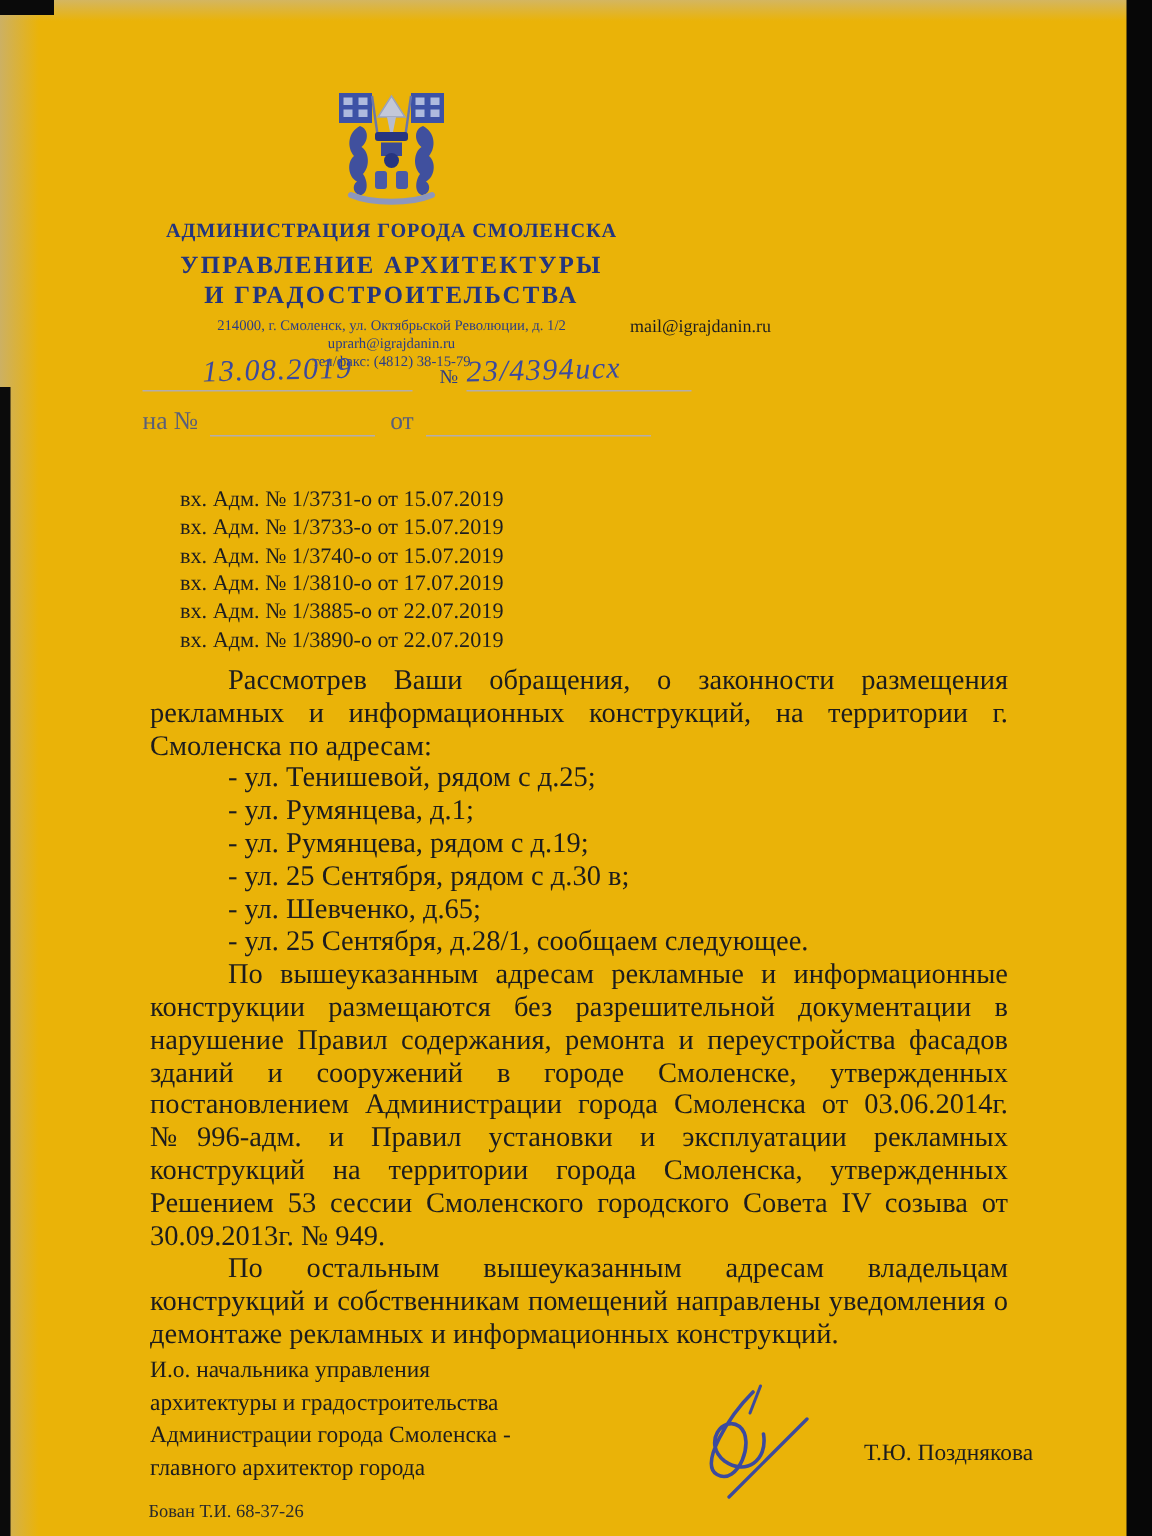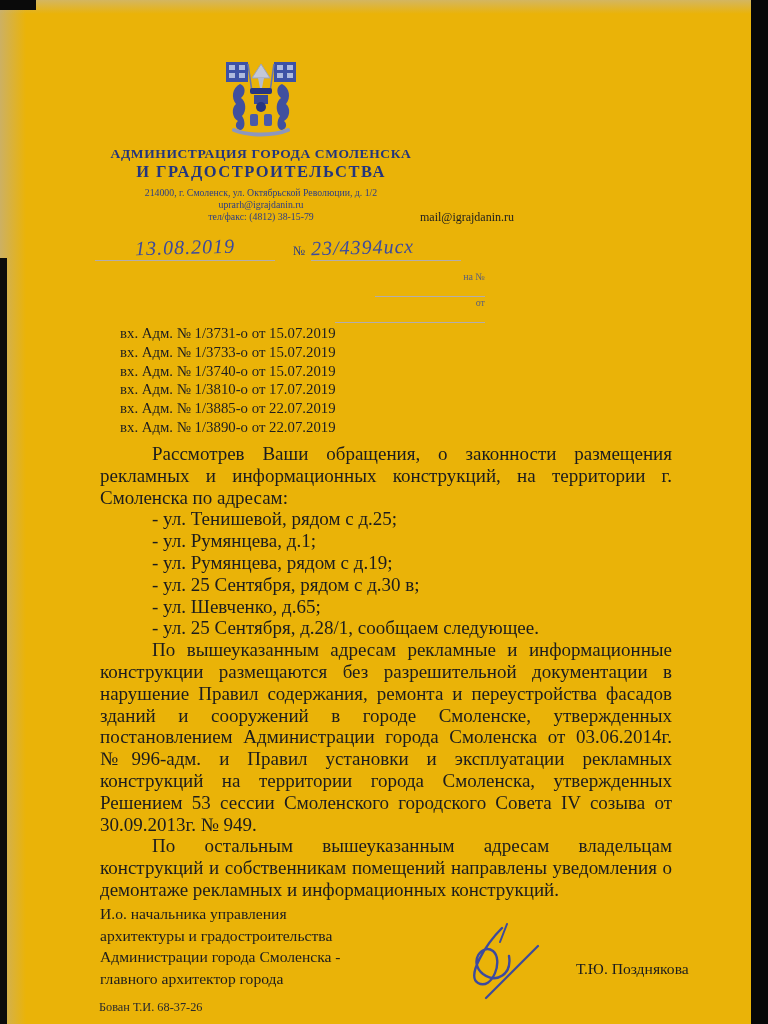--- a/index.html
+++ b/index.html
@@ -27,21 +27,21 @@
 
   .recipient-email{position:absolute; left:420px; top:210px; font-size:12px; color:#1d1d1f;}
 
   
   .ref{position:absolute; left:95px; top:236px; width:390px; color:#2c3d85;}
   .hand{font-style:italic; color:#3c4a9e; font-size:20px; letter-spacing:1px; transform:rotate(-1.5deg); display:inline-block;}
   .ref-row1{display:flex; align-items:flex-end;}
   .ref-date{width:180px; border-bottom:1.2px solid #b3adad; text-align:center; padding-bottom:1px;}
   .ref-no-label{font-size:13px; margin:0 6px 2px 18px;}
   .ref-number{width:150px; border-bottom:1.2px solid #b3adad; text-align:left; padding-bottom:1px;}
-  .ref-row2{display:flex; align-items:flex-end; margin-top:10px; font-size:10px; color:#5a5f7a;flex-direction:column;}
+  .ref-row2{display:flex; align-items:flex-end; margin-top:10px; font-size:17px; color:#5a5f7a;}
   .ref-row2 .line{border-bottom:1.2px solid #b3adad; height:14px;}
   .ref-row2 .l1{width:110px; margin-left:8px;}
   .ref-row2 .l2{width:150px; margin-left:8px;}
 
   
   .incoming{position:absolute; left:120px; top:324px; font-size:14.8px; line-height:18.8px; color:#1e1e20;}
 
   
   .bodytext{position:absolute; left:100px; top:443px; width:572px; font-size:19px; line-height:21.8px; color:#1c1c1e;}
   .bodytext p{margin:0; text-align:justify; text-indent:52px;}
@@ -89,20 +89,21 @@
 
       <path d="M42 26 C34 30 33 40 38 46 C33 50 34 60 40 63 C36 66 38 72 43 72 C48 70 47 62 44 58 C49 53 48 43 43 40 C48 36 48 28 42 26 Z" fill="#40509e"></path>
       <path d="M84 26 C92 30 93 40 88 46 C93 50 92 60 86 63 C90 66 88 72 83 72 C78 70 79 62 82 58 C77 53 78 43 83 40 C78 36 78 28 84 26 Z" fill="#40509e"></path>
 
       <rect x="52" y="56" width="8" height="12" rx="2" fill="#4a5aa8"></rect>
       <rect x="66" y="56" width="8" height="12" rx="2" fill="#4a5aa8"></rect>
 
       <path d="M36 72 C50 78 76 78 90 72" fill="none" stroke="#8d97bd" stroke-width="4" stroke-linecap="round"></path>
     </svg>
     <div class="org-name">АДМИНИСТРАЦИЯ ГОРОДА СМОЛЕНСКА</div>
+    <div class="dept">УПРАВЛЕНИЕ  АРХИТЕКТУРЫ</div>
     <div class="dept" style="margin-top:0;">И  ГРАДОСТРОИТЕЛЬСТВА</div>
     <div class="lh-small">
       <div>214000, г. Смоленск, ул. Октябрьской Революции, д. 1/2</div>
       <div>uprarh@igrajdanin.ru</div>
       <div>тел/факс: (4812) 38-15-79</div>
     </div>
   </div>
 
   <div class="recipient-email">mail@igrajdanin.ru</div>
 

